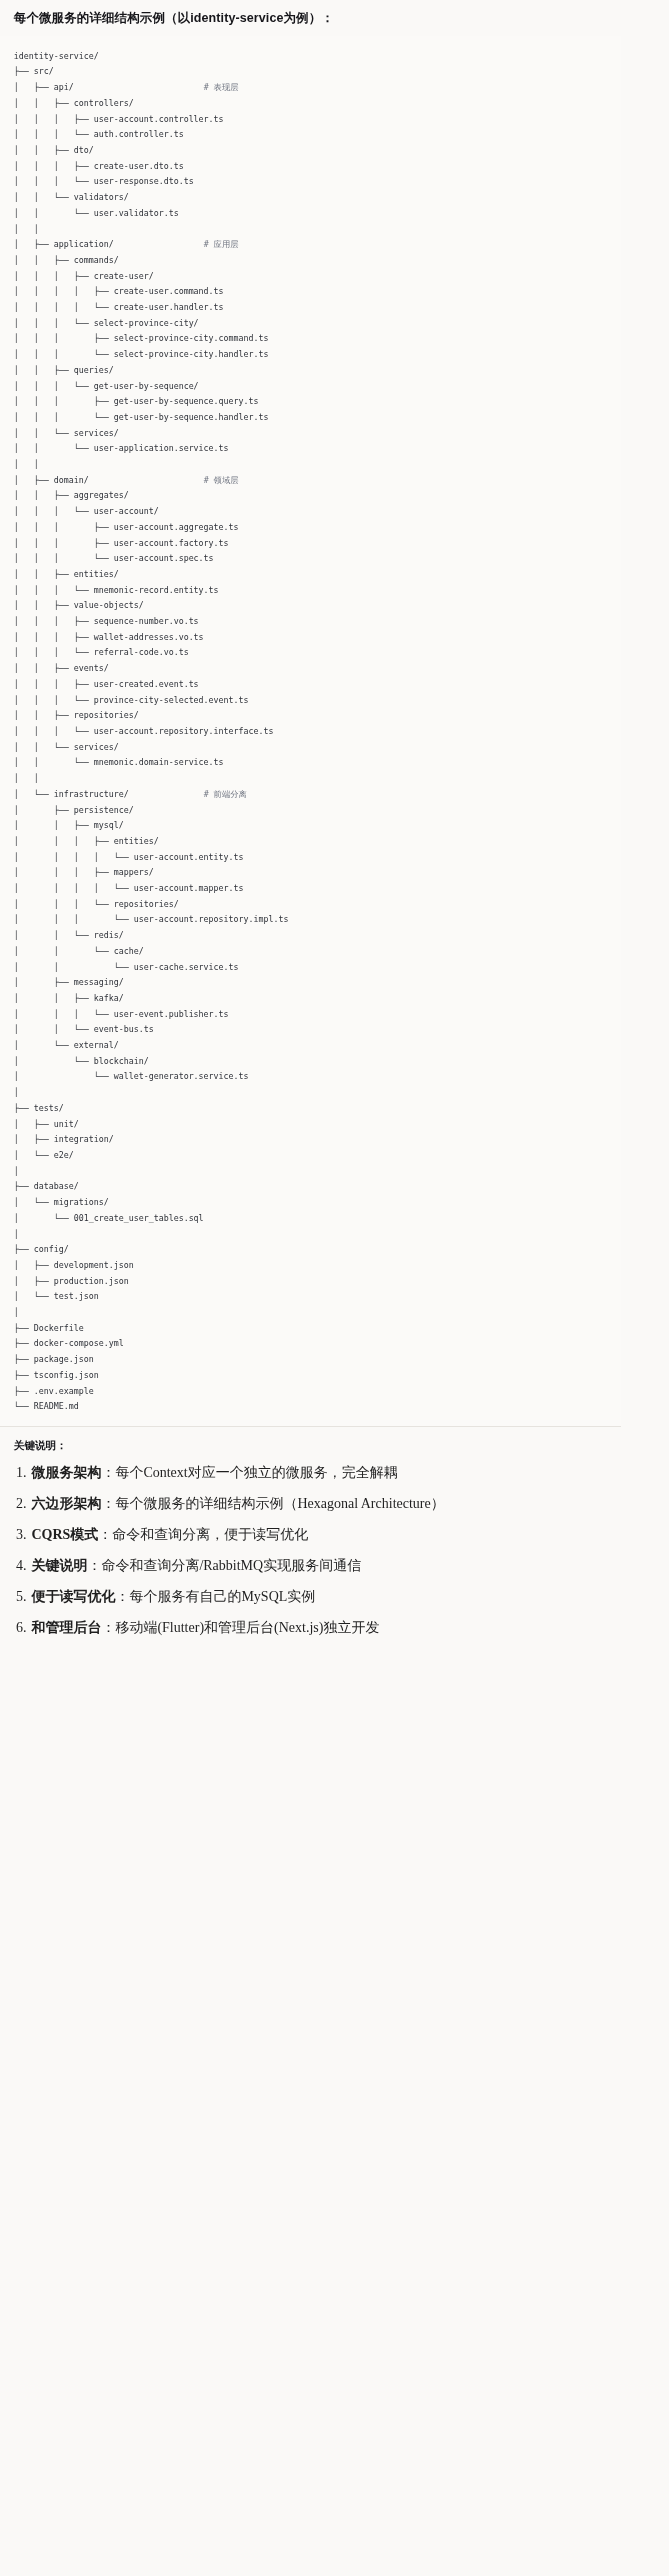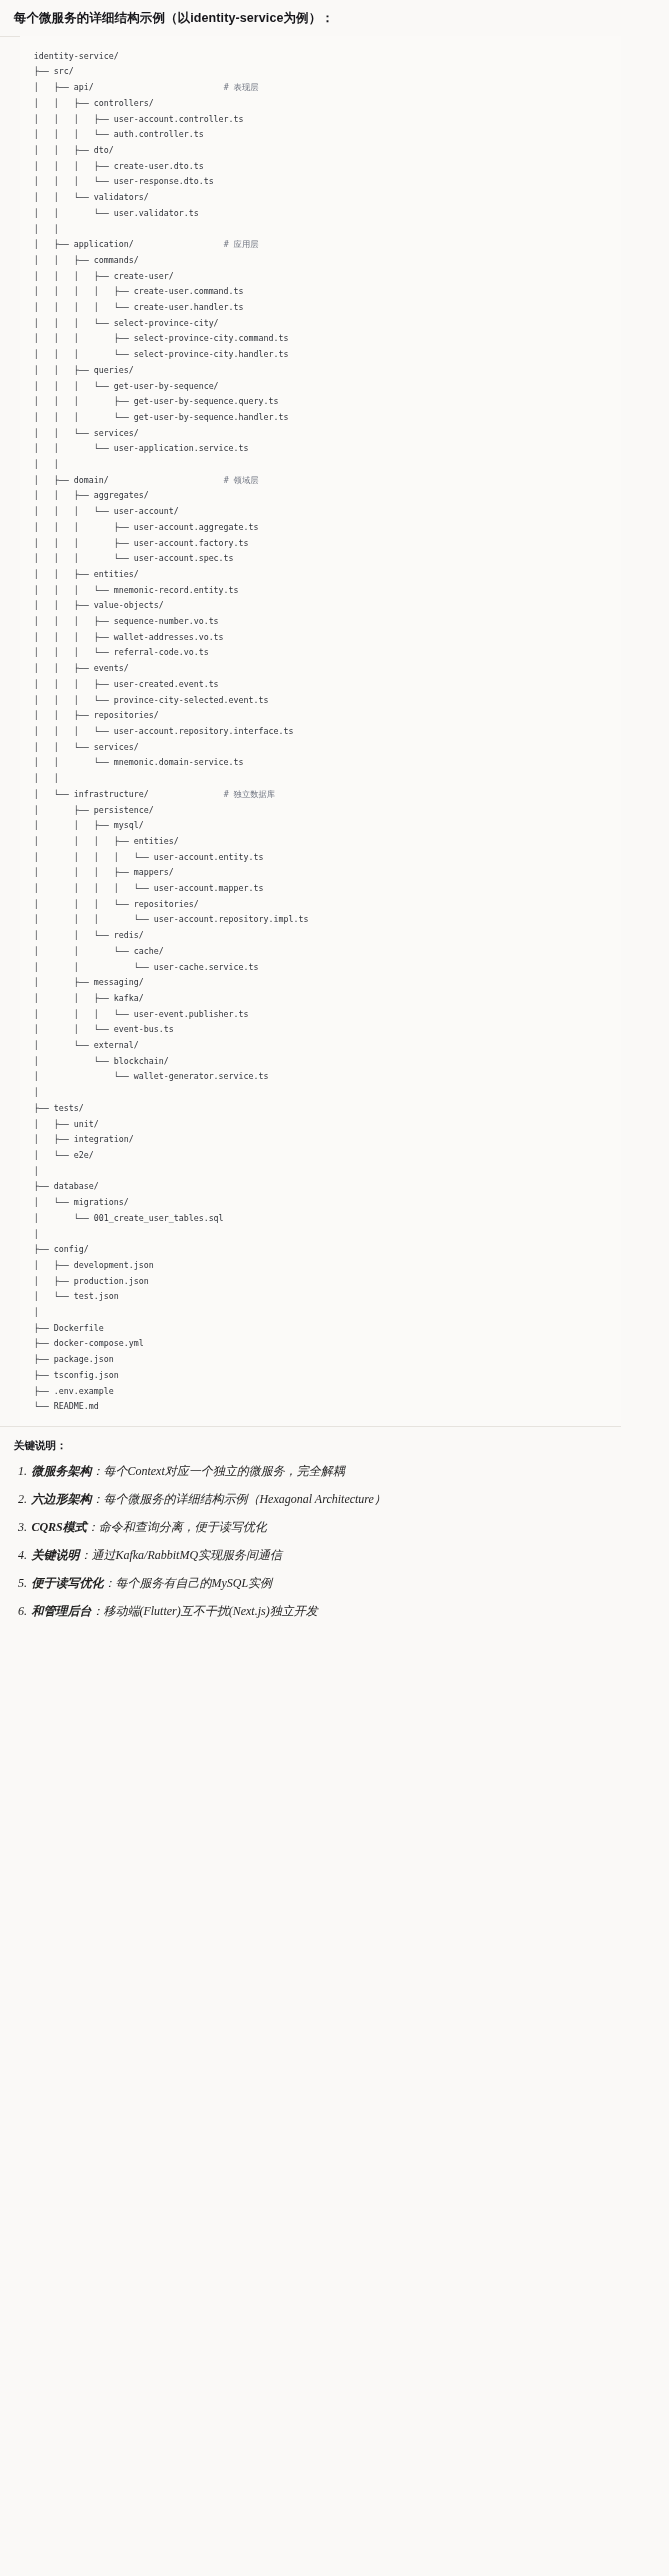--- a/index.html
+++ b/index.html
@@ -28,21 +28,20 @@
   }
   .rule{
     height:0.6px;
     background:#e6e3de;
     width:100%;
     margin:0;
   }
   .tree-wrap{
     padding:12.5px 13.8px 11.3px 13.8px;
     background:#fbfaf8;
-    margin-left:20px;
   }
   pre.tree{
     margin:0;
     font-family:"DejaVu Sans Mono","Liberation Mono", monospace;
     font-size:8.3px;
     line-height:15.7px;
     color:#2e3138;
     white-space:pre;
     letter-spacing:0px;
     tab-size:4;
@@ -57,26 +56,25 @@
     font-size:10.6px;
     color:#16161a;
     margin:10px 0 8.8px 0;
   }
   ol.notes-list{
     margin:0 0 0 0;
     padding:0 0 0 16.3px;
     list-style-type:decimal;
   }
   ol.notes-list li{
-    font-size:12px;
+    font-size:14px;
     line-height:1.5;
     margin:0 0 10px 0;
     color:#1f1f1f;
     padding-left:1.3px;
-    font-style:italic;
   }
   ol.notes-list li .lead{
     font-weight:bold;
   }
   .closing{
     font-size:8.6px;
     line-height:1.6;
     color:#35383f;
     margin:6.3px 0 10px 0;
     padding:0 0 0 0;
@@ -132,21 +130,21 @@
 │   │   │   ├── wallet-addresses.vo.ts
 │   │   │   └── referral-code.vo.ts
 │   │   ├── events/
 │   │   │   ├── user-created.event.ts
 │   │   │   └── province-city-selected.event.ts
 │   │   ├── repositories/
 │   │   │   └── user-account.repository.interface.ts
 │   │   └── services/
 │   │       └── mnemonic.domain-service.ts
 │   │
-│   └── infrastructure/               <span class="cmt"># 独立数据库</span>
+│   └── infrastructure/               <span class="cmt"># 前端分离</span>
 │       ├── persistence/
 │       │   ├── mysql/
 │       │   │   ├── entities/
 │       │   │   │   └── user-account.entity.ts
 │       │   │   ├── mappers/
 │       │   │   │   └── user-account.mapper.ts
 │       │   │   └── repositories/
 │       │   │       └── user-account.repository.impl.ts
 │       │   └── redis/
 │       │       └── cache/
@@ -190,26 +188,26 @@
       <li>
         <span class="lead">微服务架构</span><span>：</span><span>每个Context对应一个独立的微服务，完全解耦</span>
       </li>
       <li>
         <span class="lead">六边形架构</span><span>：</span><span>每个微服务的详细结构示例（Hexagonal Architecture）</span>
       </li>
       <li>
         <span class="lead">CQRS模式</span><span>：</span><span>命令和查询分离，便于读写优化</span>
       </li>
       <li>
-        <span class="lead">关键说明</span><span>：</span><span>通过Kafka/RabbitMQ实现服务间通信</span>
+        <span class="lead">关键说明</span><span>：</span><span>命令和查询分离/RabbitMQ实现服务间通信</span>
       </li>
       <li>
         <span class="lead">便于读写优化</span><span>：</span><span>每个服务有自己的MySQL实例</span>
       </li>
       <li>
-        <span class="lead">和管理后台</span><span>：</span><span>移动端(Flutter)互不干扰(Next.js)独立开发</span>
+        <span class="lead">和管理后台</span><span>：</span><span>移动端(Flutter)和管理后台(Next.js)独立开发</span>
       </li>
     </ol>
 
   </div>
 
 </div>
 
 
 </body></html>

